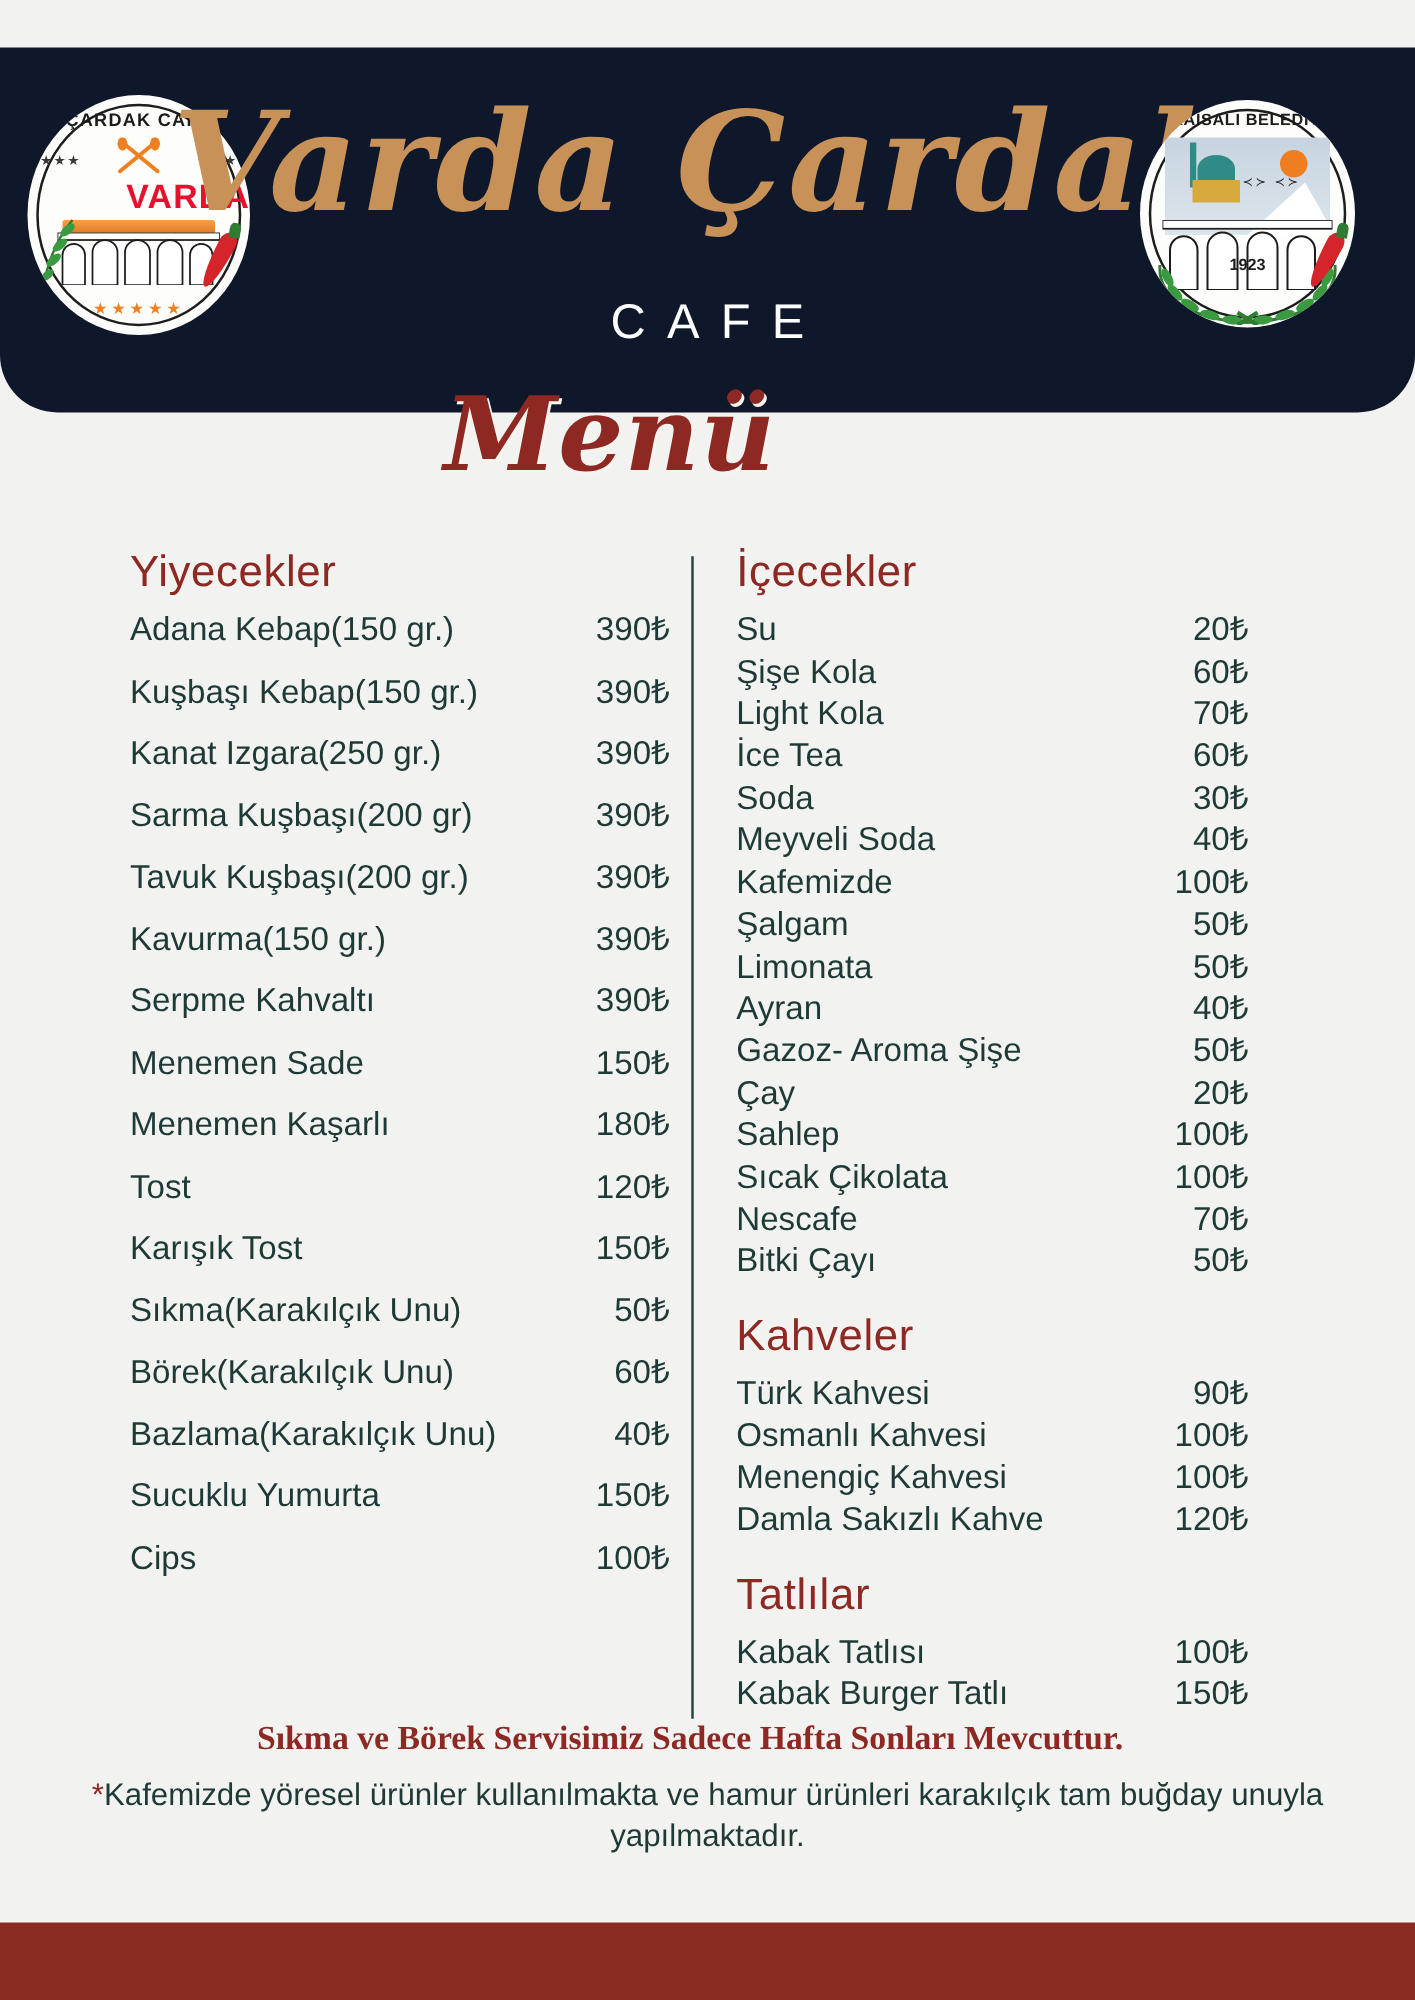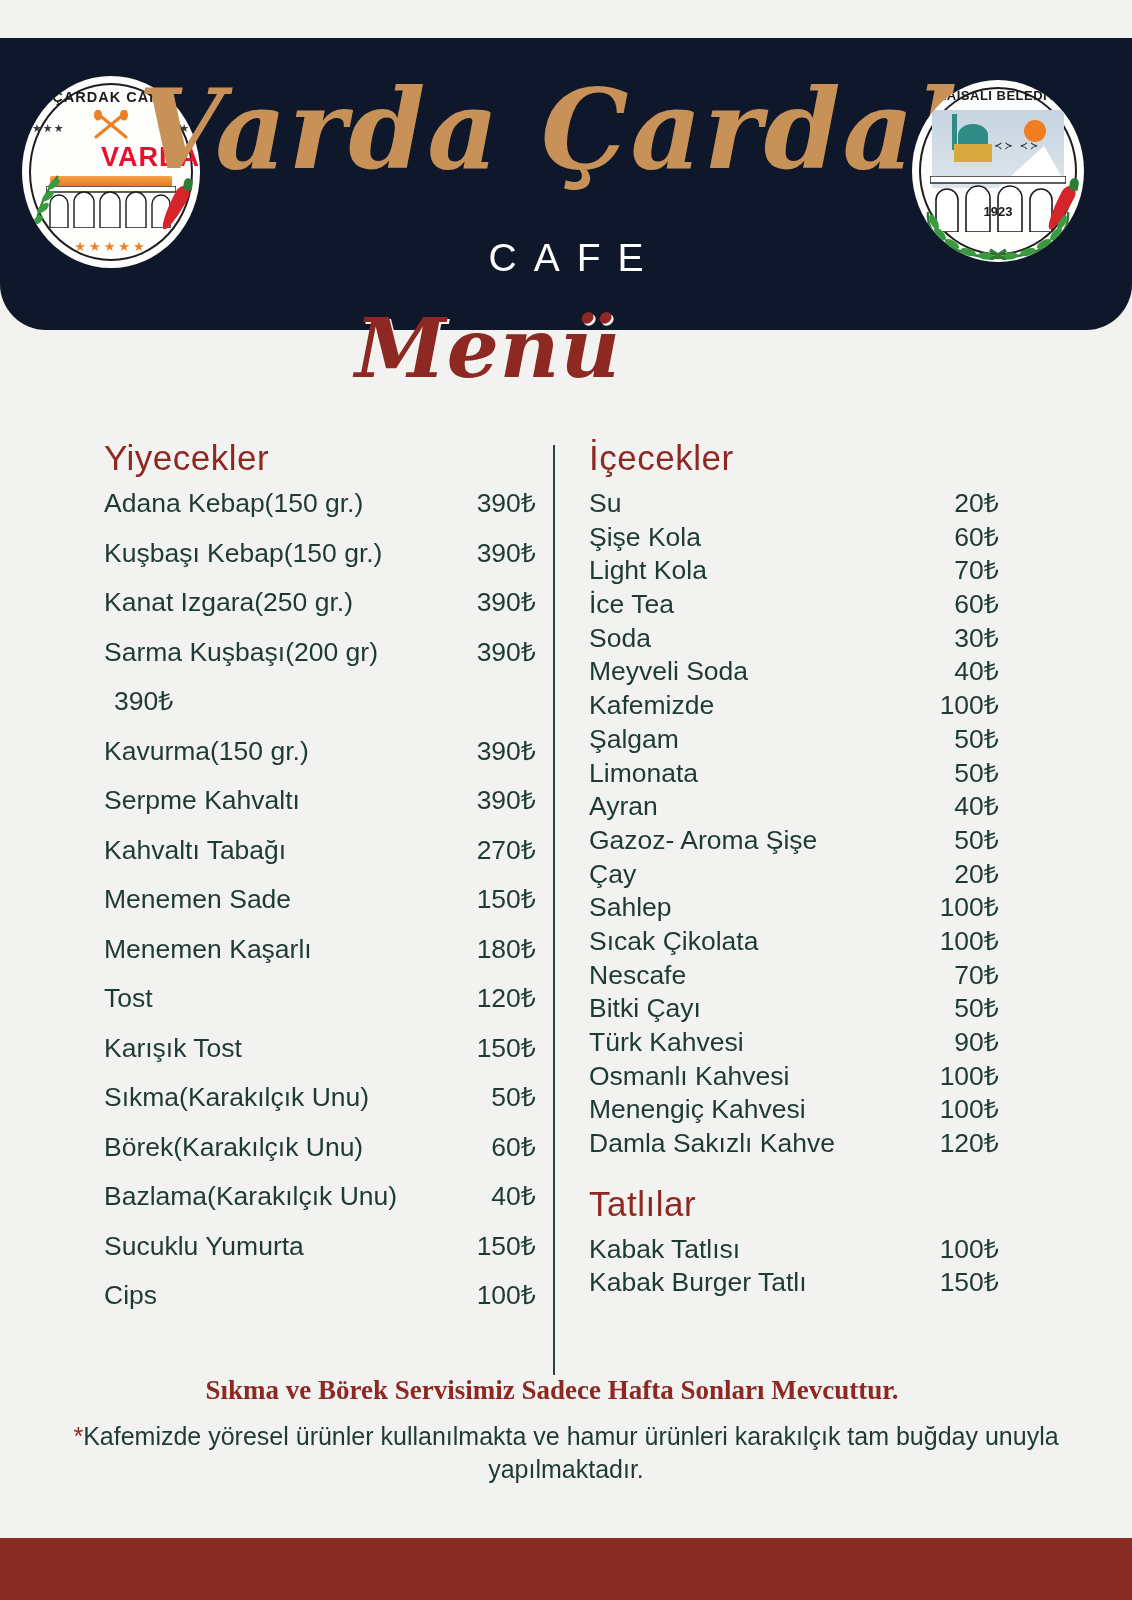--- a/index.html
+++ b/index.html
@@ -425,33 +425,30 @@
       </div>
       <div class="row">
         <span class="nm">Kanat Izgara(250 gr.)</span>
         <span class="pr">390₺</span>
       </div>
       <div class="row">
         <span class="nm">Sarma Kuşbaşı(200 gr)</span>
         <span class="pr">390₺</span>
       </div>
       <div class="row">
+        <span class="nm">Tavuk Kuşbaşı(200 gr.)</span>
         <span class="pr">390₺</span>
       </div>
       <div class="row">
         <span class="nm">Kavurma(150 gr.)</span>
         <span class="pr">390₺</span>
       </div>
       <div class="row">
         <span class="nm">Serpme Kahvaltı</span>
         <span class="pr">390₺</span>
-      </div>
-      <div class="row">
-        <span class="nm">Kahvaltı Tabağı</span>
-        <span class="pr">270₺</span>
       </div>
       <div class="row">
         <span class="nm">Menemen Sade</span>
         <span class="pr">150₺</span>
       </div>
       <div class="row">
         <span class="nm">Menemen Kaşarlı</span>
         <span class="pr">180₺</span>
       </div>
       <div class="row">
@@ -547,20 +544,21 @@
       <div class="row">
         <span class="nm">Nescafe</span>
         <span class="pr">70₺</span>
       </div>
       <div class="row">
         <span class="nm">Bitki Çayı</span>
         <span class="pr">50₺</span>
       </div>
     </div>
 
+  <h2 class="section-head spaced" style="color: rgb(142, 40, 34);">Kahveler</h2>
   <div id="list-kahveler">
       <div class="row">
         <span class="nm">Türk Kahvesi</span>
         <span class="pr">90₺</span>
       </div>
       <div class="row">
         <span class="nm">Osmanlı Kahvesi</span>
         <span class="pr">100₺</span>
       </div>
       <div class="row">

